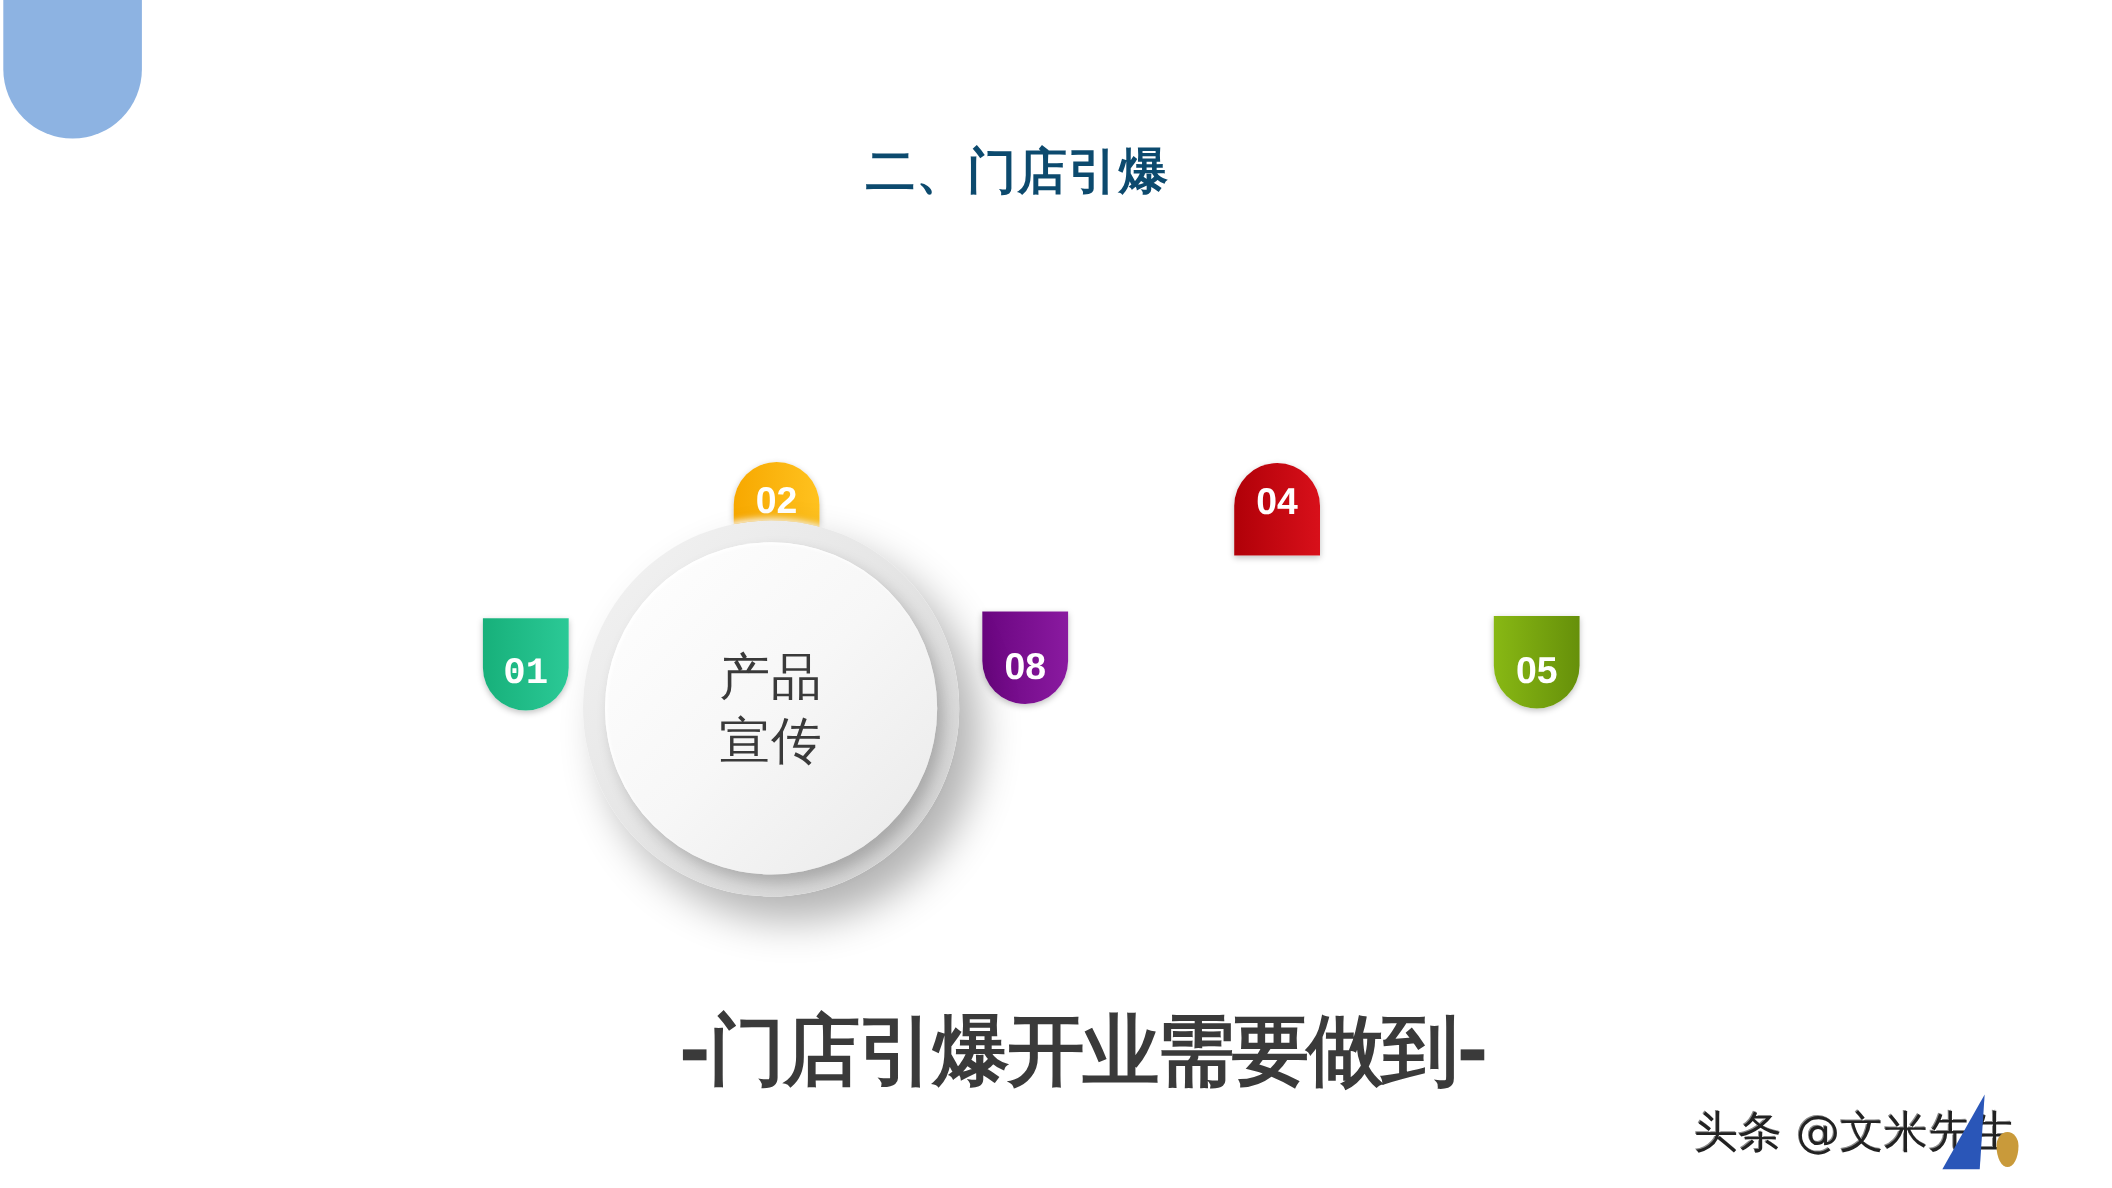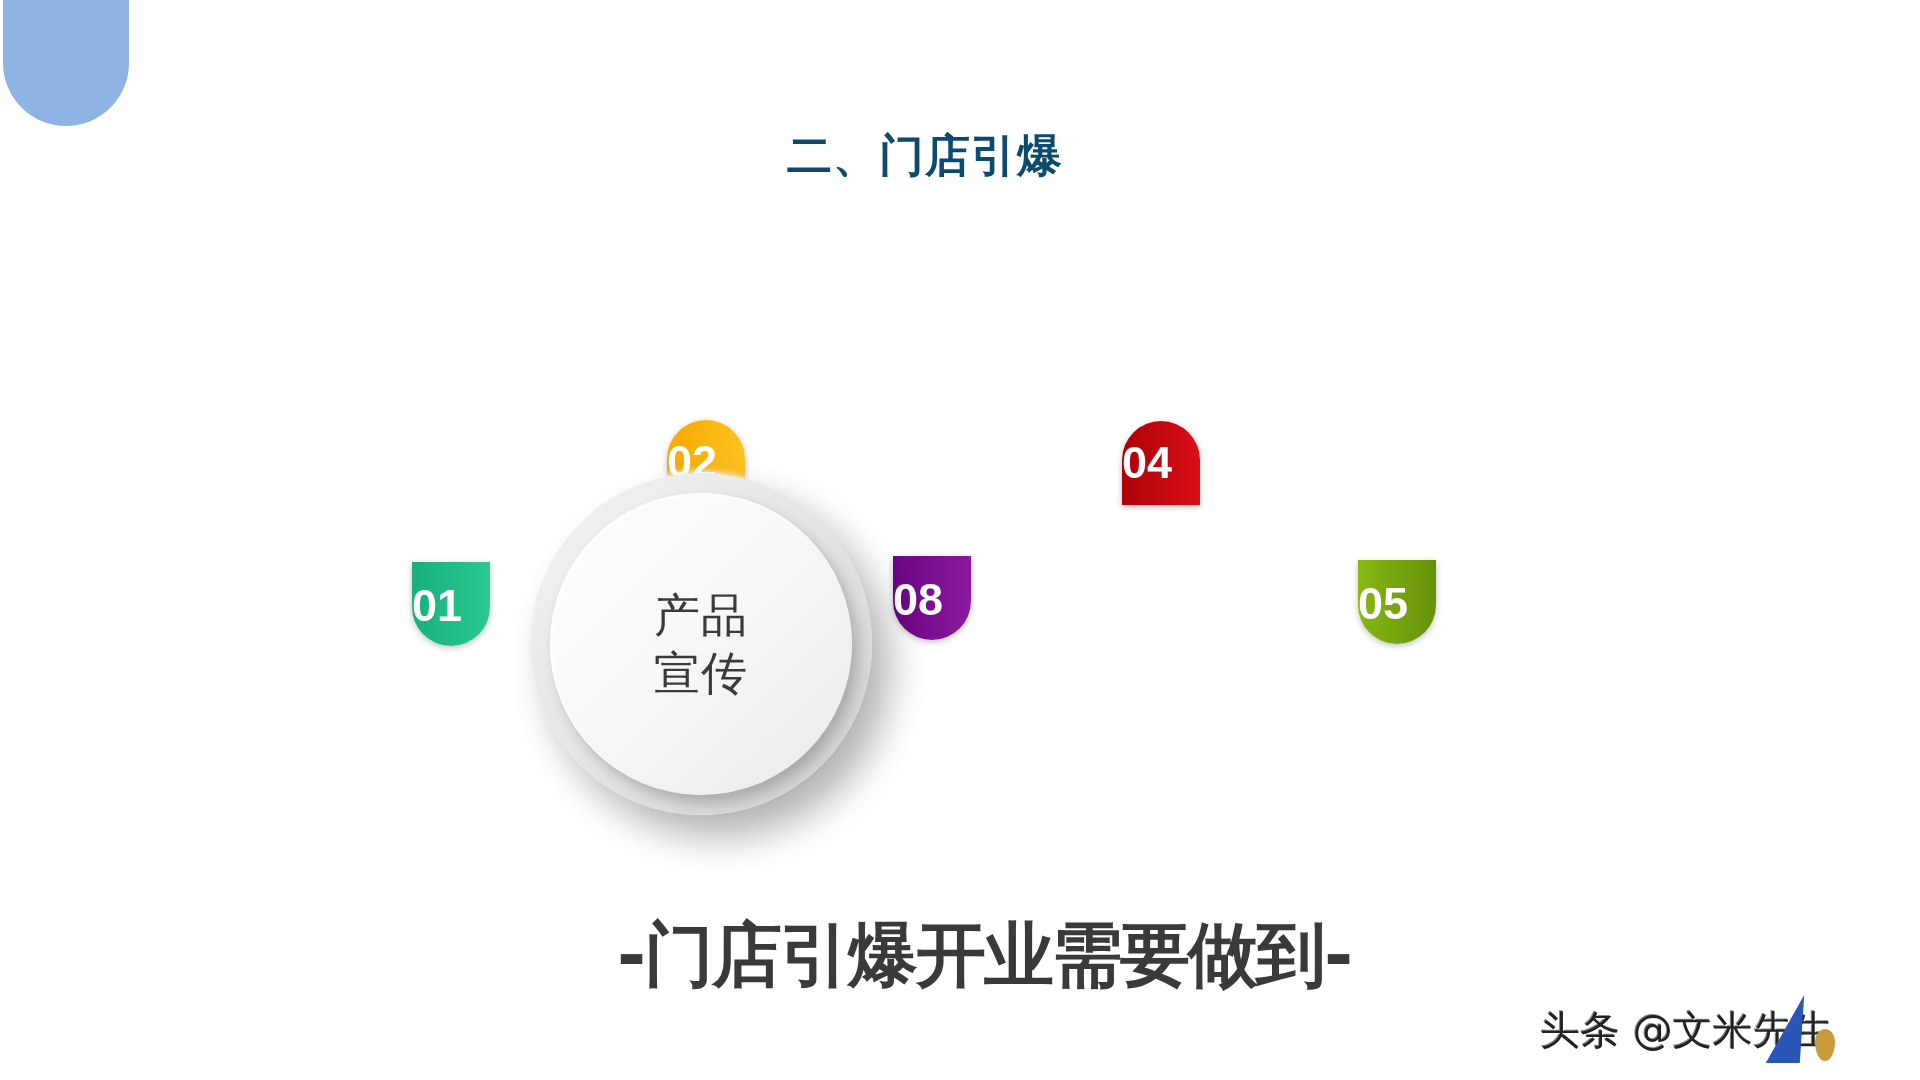--- a/index.html
+++ b/index.html
@@ -14,23 +14,23 @@
   }
   .title {
     position:absolute; left:787px; top:128px; height:56px;
     font-size:45px; font-weight:bold; color:#0c4a6e; letter-spacing:1px;
     white-space:nowrap; line-height:56px;
   }
   .stage { position:absolute; left:0; top:0; width:1920px; height:1080px; }
 
   .badge {
     position:absolute; width:78px; height:84px;
-    color:#fff; font-weight:bold; font-size:45px;
+    color:#fff; font-weight:bold; font-size:34px;
     font-family:"Liberation Sans", "DejaVu Sans", sans-serif;
-    display:flex; align-items:center; 
+    display:flex; align-items:center; justify-content:center;
     box-shadow:0 2px 6px rgba(0,0,0,0.25);
   }
   .badge.down { border-radius:0 0 39px 39px; align-items:flex-end; padding-bottom:14px; box-sizing:border-box; }
   .badge.up { border-radius:39px 39px 0 0; align-items:flex-start; padding-top:16px; box-sizing:border-box; }
 
   .ring {
     position:absolute; width:342px; height:342px; border-radius:50%;
     background:linear-gradient(135deg,#f4f4f4 0%,#e6e6e6 45%,#cfcfcf 100%);
     box-shadow: 18px 22px 38px rgba(0,0,0,0.30), -2px -2px 6px rgba(255,255,255,0.9);
   }
@@ -74,21 +74,21 @@
 </style>
 </head>
 <body>
 
 <div class="corner-tab"></div>
 
 <div class="title">二、门店引爆</div>
 
 <div class="stage">
 
-  <div class="badge down" id="b1" style="left:412px; top:562px; background:linear-gradient(90deg,#17b07a,#2bc996);">
+  <div class="badge down" id="b1" style="left:439px; top:562px; background:linear-gradient(90deg,#17b07a,#2bc996);font-family:Liberation Mono, monospace;">
       <span>01</span>
     </div>
   <div class="badge up" style="left:667px; top:420px; background:linear-gradient(90deg,#f7a800,#ffc21f);">
       <span>02</span>
     </div>
   <div class="badge down" style="left:893px; top:556px; background:linear-gradient(90deg,#6a0580,#8a1aa0);">
       <span>08</span>
     </div>
   <div class="badge up" style="left:1122px; top:421px; background:linear-gradient(90deg,#b00008,#d8101a);">
       <span>04</span>

